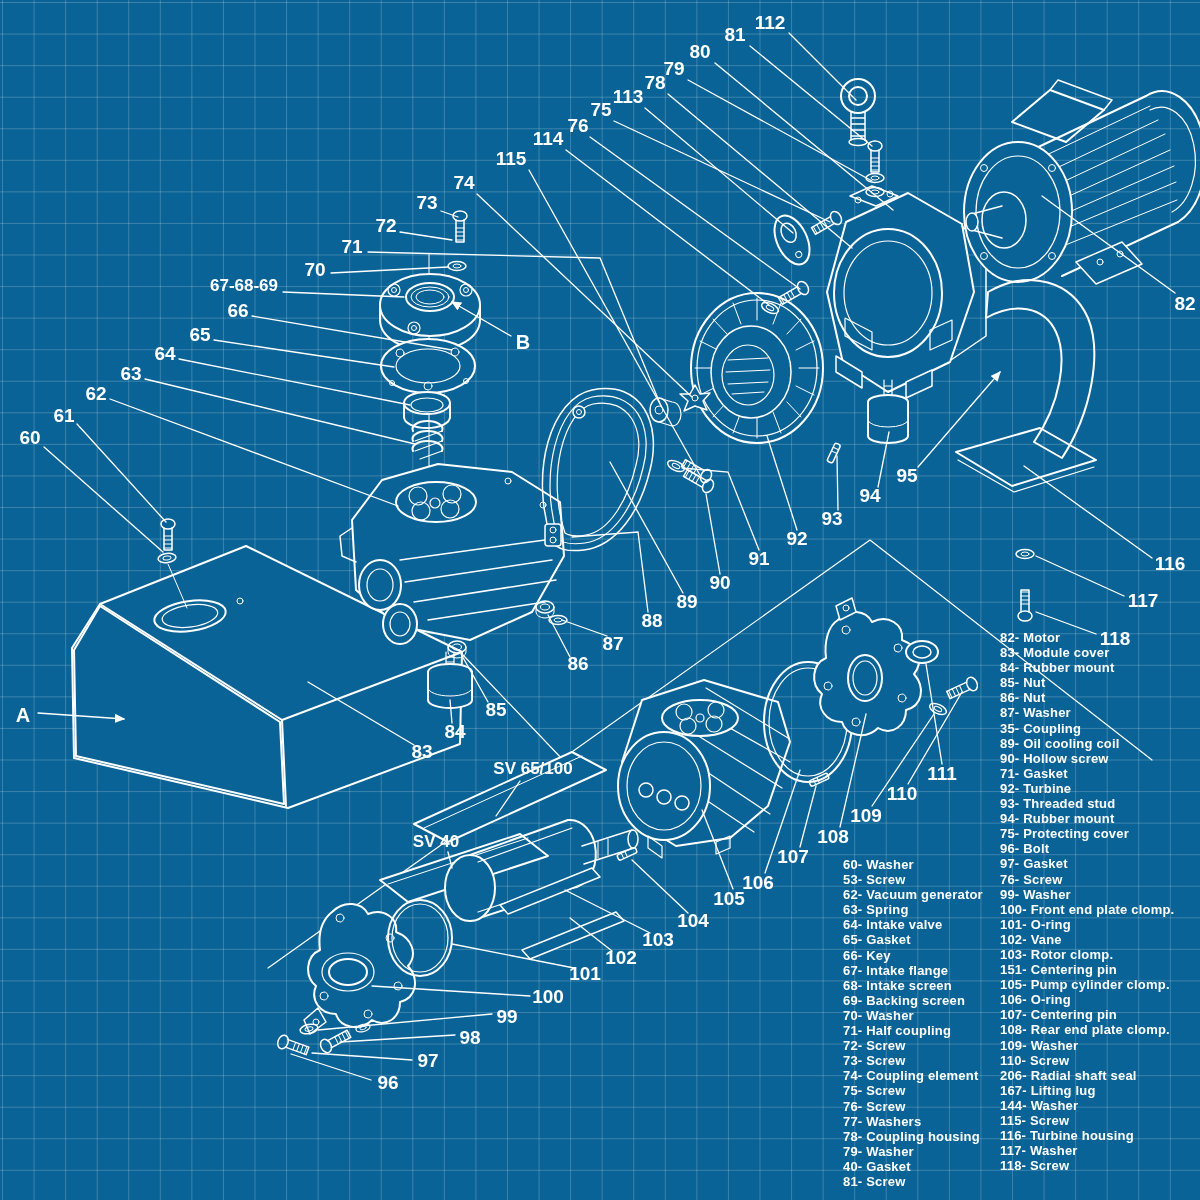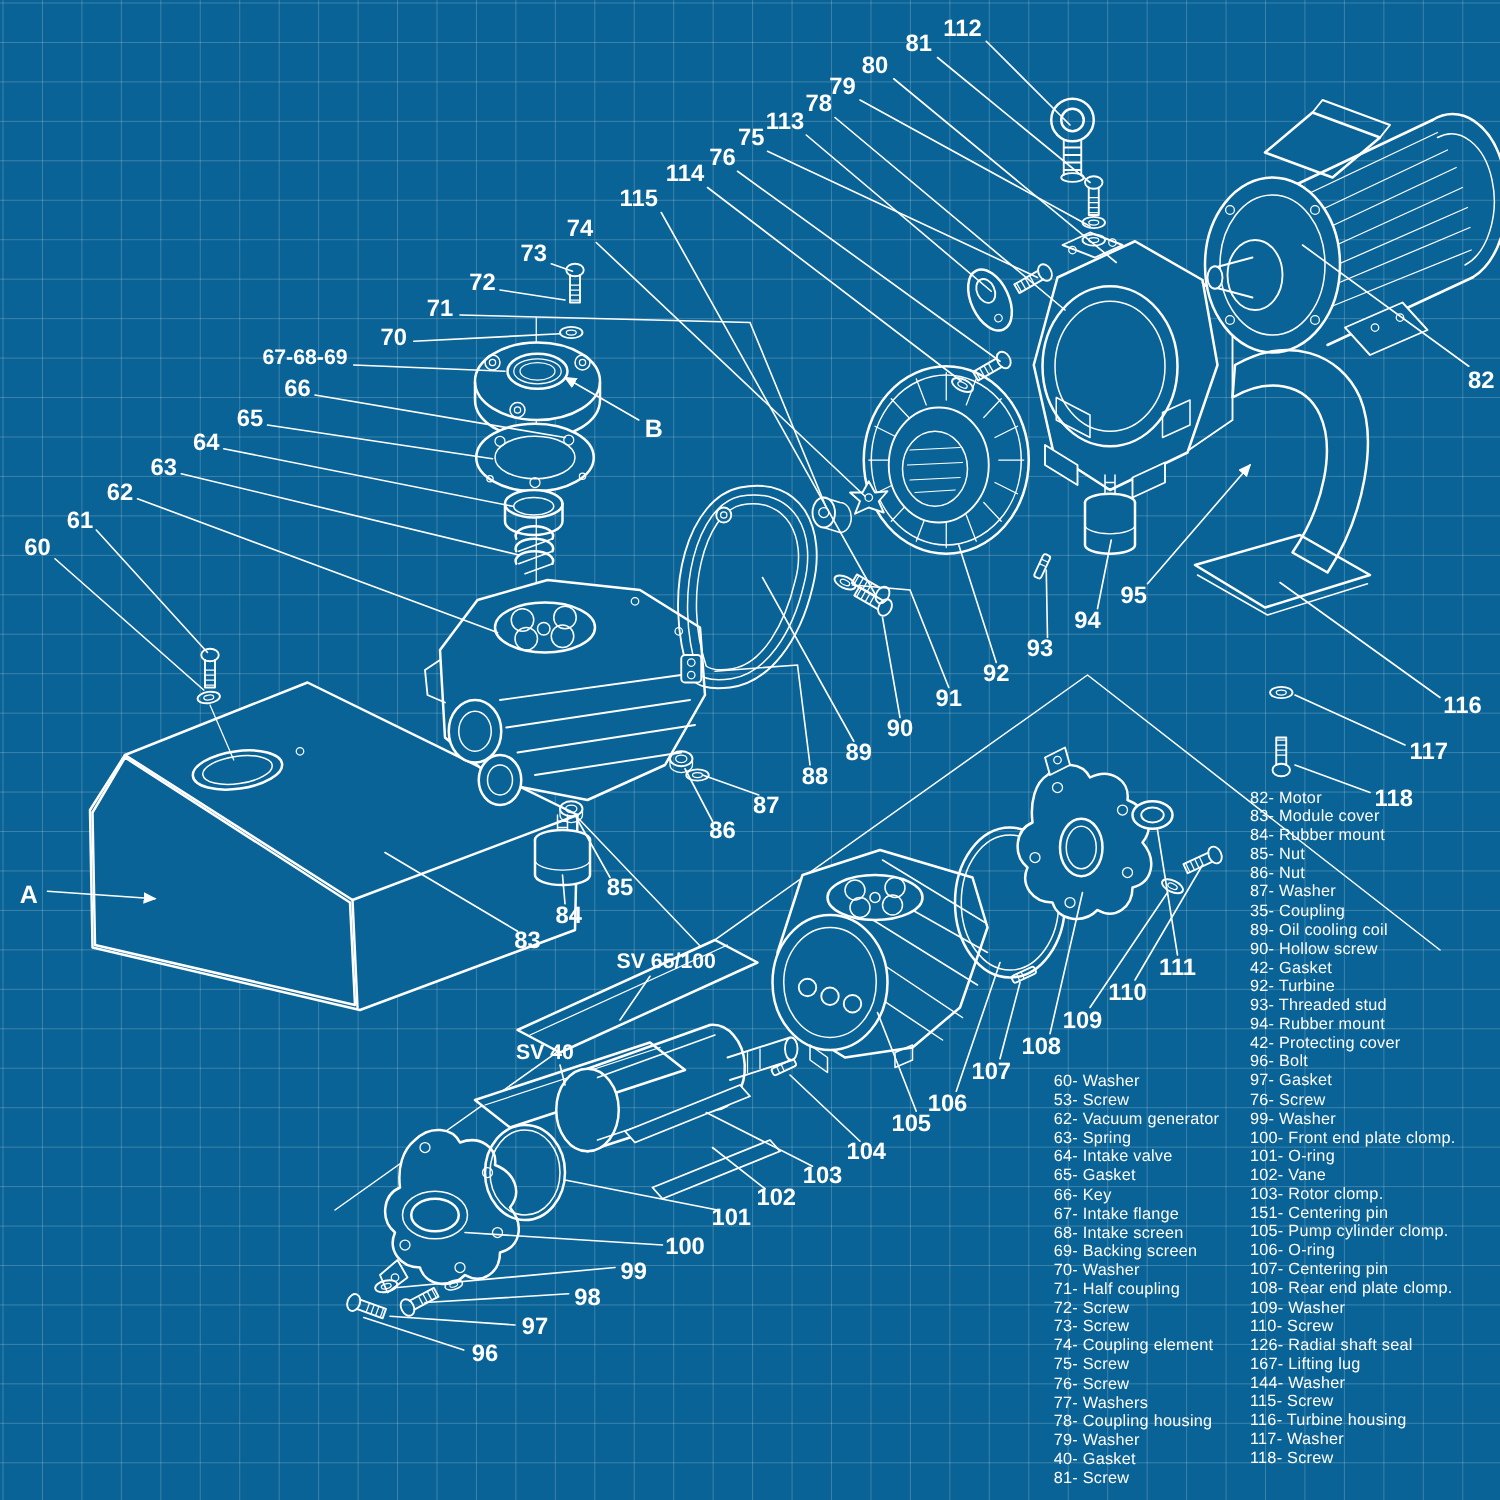--- a/index.html
+++ b/index.html
@@ -17,21 +17,21 @@
   svg{position:absolute;left:0;top:0;}
   svg *{vector-effect:none;}
   .ln{stroke:#ffffff;fill:none;stroke-linecap:round;stroke-linejoin:round;}
   .w2{stroke-width:2;}
   .w15{stroke-width:1.5;}
   .w12{stroke-width:1.2;}
   .w1{stroke-width:1;}
   .fillbg{fill:#0a6396;}
   .callout-text{font-family:"Liberation Sans",sans-serif;font-weight:bold;fill:#ffffff;}
   .leader{stroke:#ffffff;stroke-width:1.3;fill:none;stroke-linecap:round;}
-  .parts-list{position:absolute;color:#ffffff;font-size:13px;font-weight:normal;
+  .parts-list{position:absolute;color:#ffffff;font-size:13px;font-weight:bold;
     line-height:15.1px;letter-spacing:0.2px;white-space:nowrap;}
   #list-left{left:843px;top:857px;}
   #list-right{left:1000px;top:630px;}
 </style>
 </head>
 <body>
 
 <div id="stage">
 
 <svg width="1200" height="1200" viewBox="0 0 1200 1200">
@@ -493,41 +493,41 @@
 <div id="list-right" class="parts-list">
       <div>82- Motor</div>
       <div>83- Module cover</div>
       <div>84- Rubber mount</div>
       <div>85- Nut</div>
       <div>86- Nut</div>
       <div>87- Washer</div>
       <div>35- Coupling</div>
       <div>89- Oil cooling coil</div>
       <div>90- Hollow screw</div>
-      <div>42- Gasket</div>
+      <div>71- Gasket</div>
       <div>92- Turbine</div>
       <div>93- Threaded stud</div>
       <div>94- Rubber mount</div>
-      <div>42- Protecting cover</div>
+      <div>75- Protecting cover</div>
       <div>96- Bolt</div>
       <div>97- Gasket</div>
       <div>76- Screw</div>
       <div>99- Washer</div>
       <div>100- Front end plate clomp.</div>
       <div>101- O-ring</div>
       <div>102- Vane</div>
       <div>103- Rotor clomp.</div>
       <div>151- Centering pin</div>
       <div>105- Pump cylinder clomp.</div>
       <div>106- O-ring</div>
       <div>107- Centering pin</div>
       <div>108- Rear end plate clomp.</div>
       <div>109- Washer</div>
       <div>110- Screw</div>
-      <div>126- Radial shaft seal</div>
+      <div>206- Radial shaft seal</div>
       <div>167- Lifting lug</div>
       <div>144- Washer</div>
       <div>115- Screw</div>
       <div>116- Turbine housing</div>
       <div>117- Washer</div>
       <div>118- Screw</div>
     </div>
 
 </div>
 

